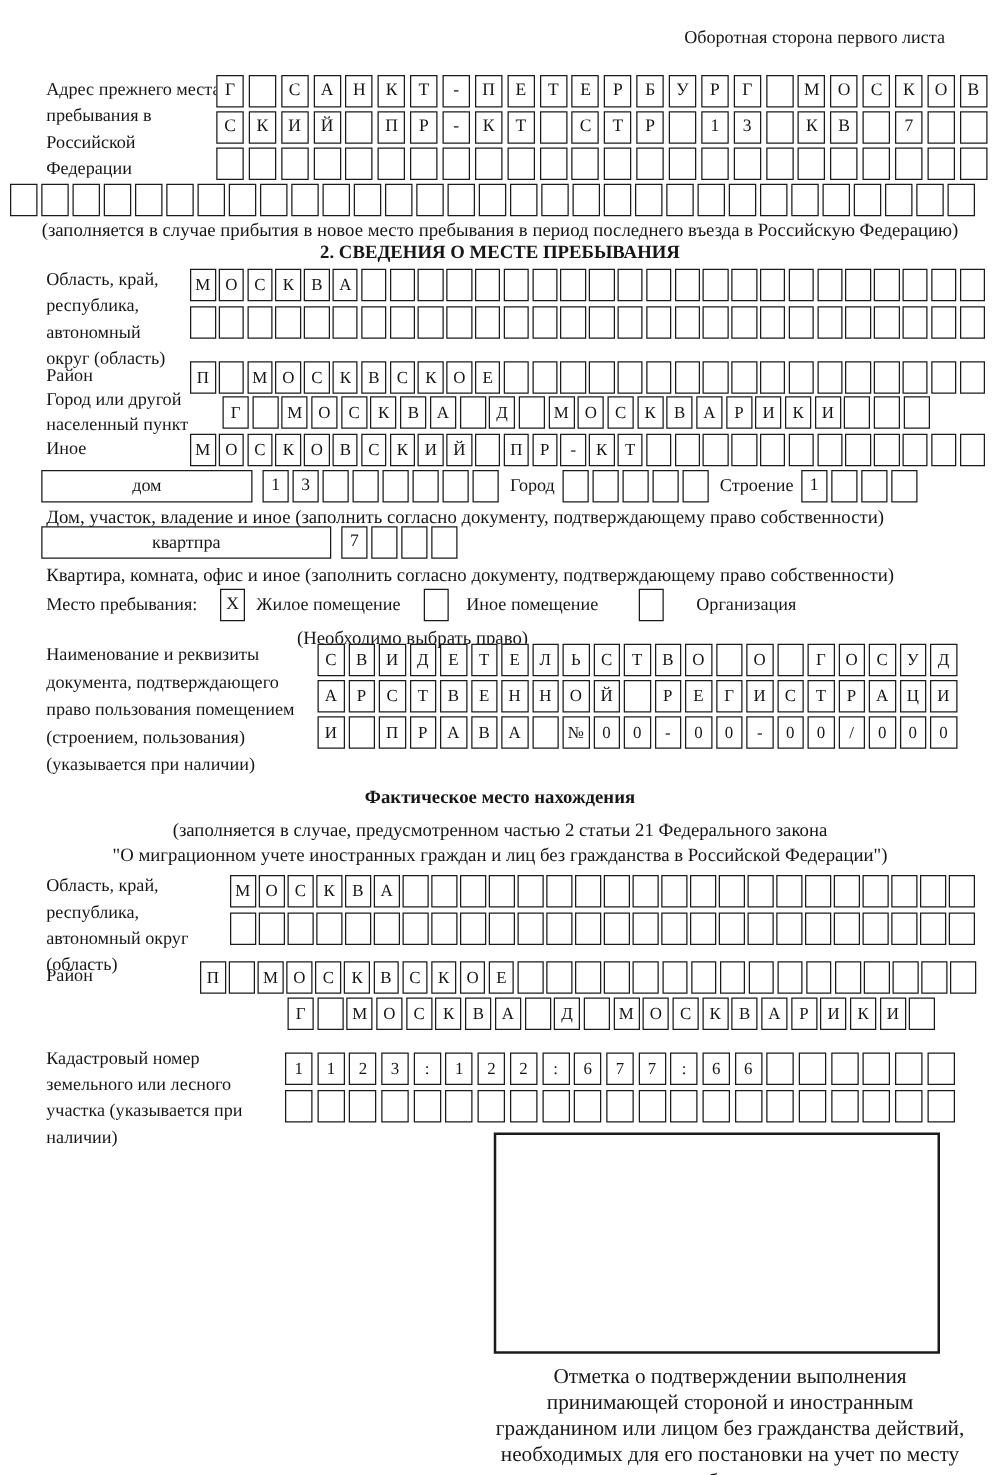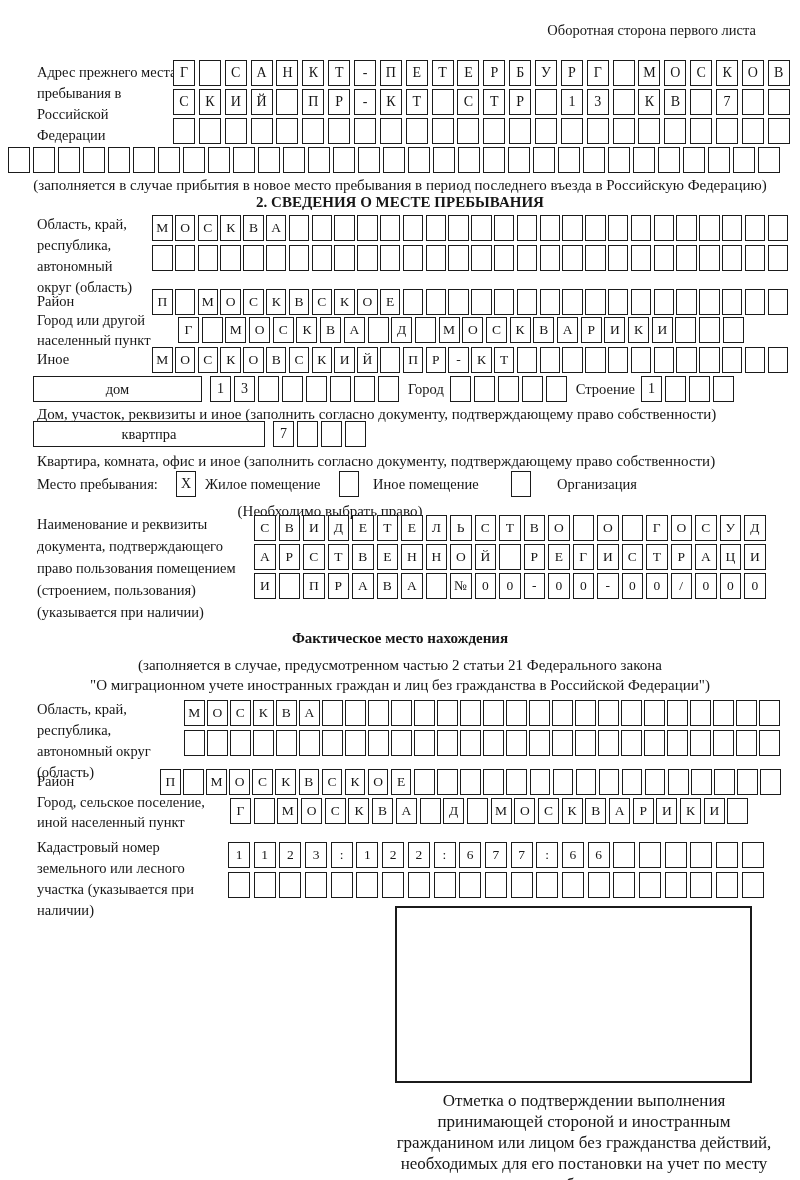--- a/index.html
+++ b/index.html
@@ -317,21 +317,21 @@
         <span class="cell"></span>
       </div>
     <div class="lbl" style="margin-left:9px;">Строение</div>
     <div class="boxrow" style="margin-left:6px;--w:21px;--g:3px;">
         <span class="cell">1</span>
         <span class="cell"></span>
         <span class="cell"></span>
         <span class="cell"></span>
       </div>
   </div>
-  <div class="abs cap" style="top:405px;left:37px;">Дом, участок, реквизиты и иное (заполнить согласно документу, подтверждающему право собственности)</div>
+  <div class="abs cap" style="top:405px;left:37px;">Дом, участок, владение и иное (заполнить согласно документу, подтверждающему право собственности)</div>
 
   <div class="abs inline-flex" style="top:421px;left:33px;">
     <div class="bigbox" style="width:232px;">квартпра</div>
     <div class="boxrow" style="margin-left:8px;--w:21px;--g:3px;">
         <span class="cell">7</span>
         <span class="cell"></span>
         <span class="cell"></span>
         <span class="cell"></span>
       </div>
   </div>
@@ -509,21 +509,20 @@
       <span class="cell"></span>
       <span class="cell"></span>
       <span class="cell"></span>
       <span class="cell"></span>
       <span class="cell"></span>
       <span class="cell"></span>
       <span class="cell"></span>
       <span class="cell"></span>
     </div>
 
-  <div class="abs lbl" style="top:792px;left:37px;width:186px;line-height:20px;">Город, сельское поселение, иной населенный пункт</div>
   <div class="abs boxrow" style="top:798px;left:230px;--w:21px;--g:2.7px;--f:13.5px;">
       <span class="cell">Г</span>
       <span class="cell"></span>
       <span class="cell">М</span>
       <span class="cell">О</span>
       <span class="cell">С</span>
       <span class="cell">К</span>
       <span class="cell">В</span>
       <span class="cell">А</span>
       <span class="cell"></span>

